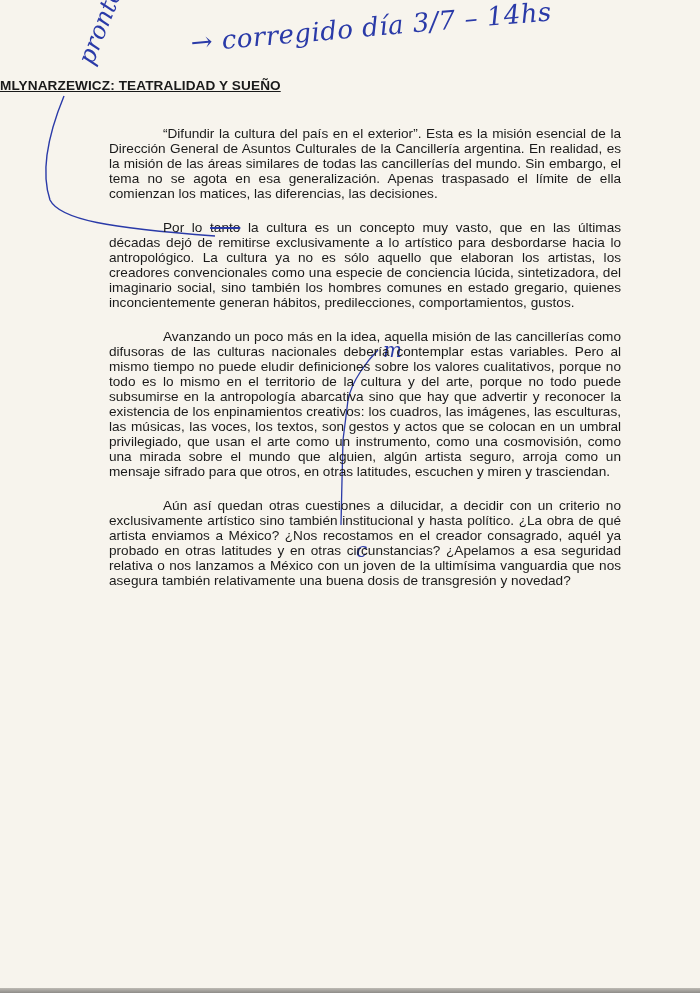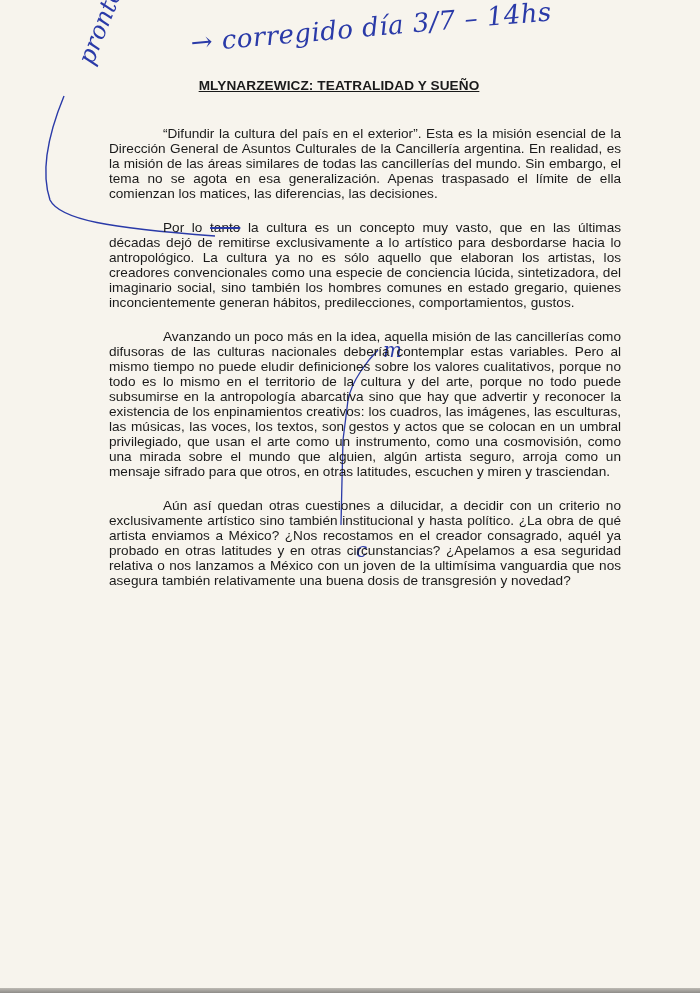--- a/index.html
+++ b/index.html
@@ -24,21 +24,21 @@
       font-style: italic;
       color: #2a3aa8;
     }
     .hw-corregido { left: 190px; top: 12px; font-size: 26px; transform: rotate(-5deg); letter-spacing: 0.5px; }
     .hw-pronto { left: 72px; top: 58px; font-size: 24px; transform: rotate(-68deg); transform-origin: left top; }
     .hw-m { left: 383px; top: 338px; font-size: 20px; }
     .hw-c { left: 356px; top: 538px; font-size: 20px; }
     svg.marks { position: absolute; left: 0; top: 0; width: 700px; height: 993px; pointer-events: none; }
     .title {
       position: absolute; left: 0; width: 678px; top: 78px;
-      text-align: center; font-weight: bold; font-size: 13.6px;
+      font-weight: bold; font-size: 13.6px;
       text-decoration: underline; letter-spacing: 0.1px;
     }
     .body {
       position: absolute; left: 109px; width: 512px;
       font-size: 13.6px; line-height: 15px; text-align: justify;
     }
     .para { margin: 0 0 19px 0; text-indent: 54px; }
     .strike { text-decoration: line-through; text-decoration-color: #2a3aa8; text-decoration-thickness: 2px; margin-top: 12px; }
   </style>
 </head>

